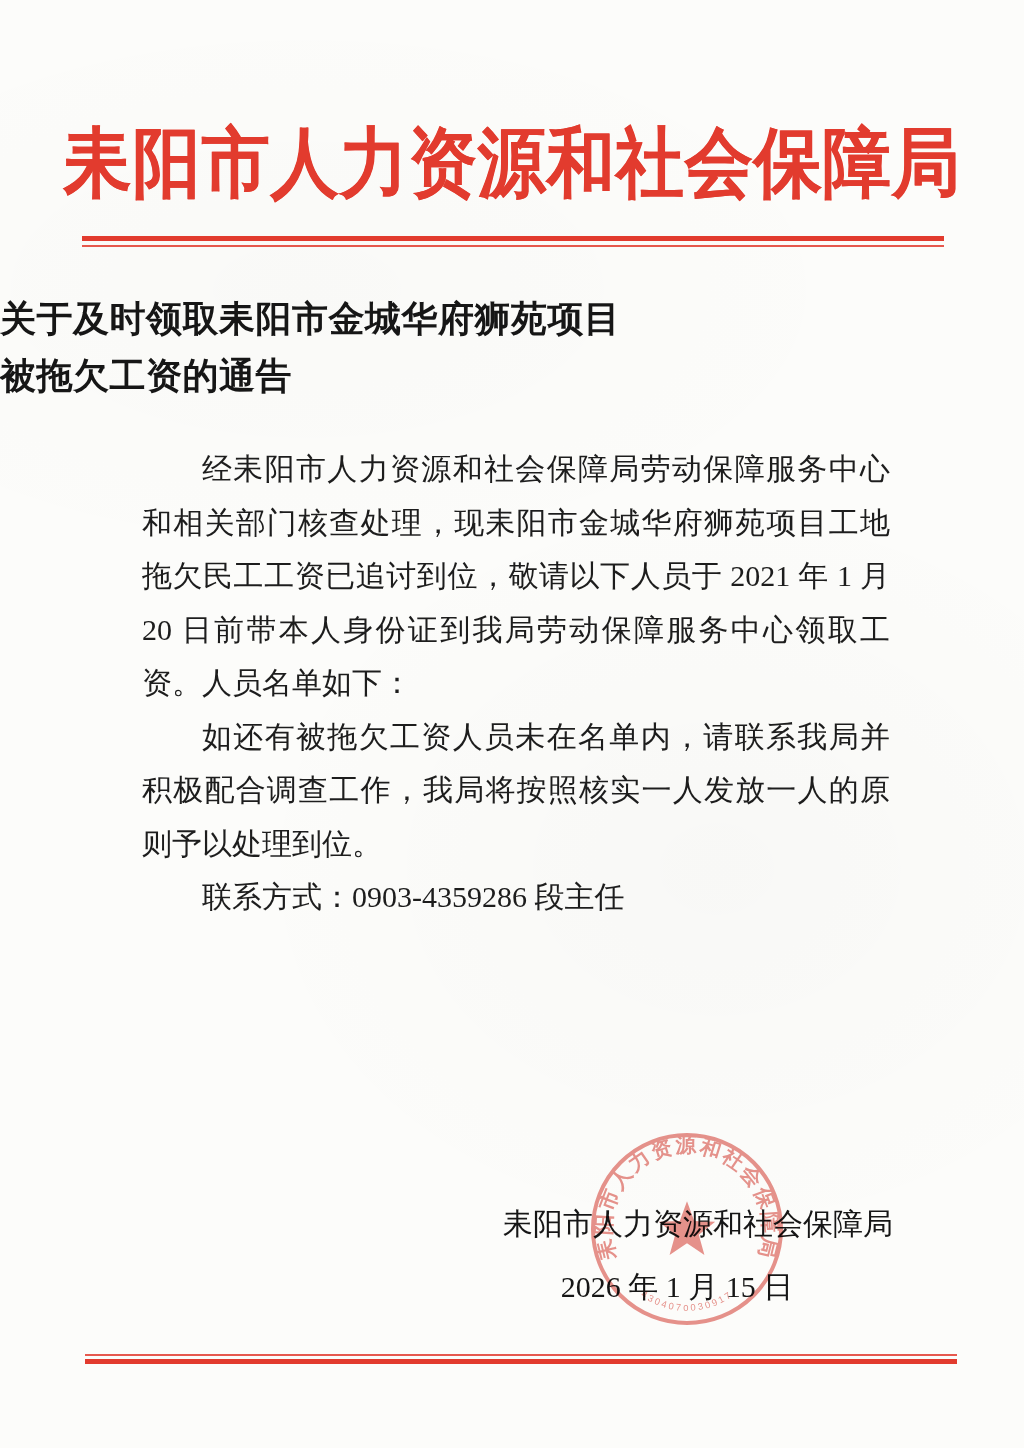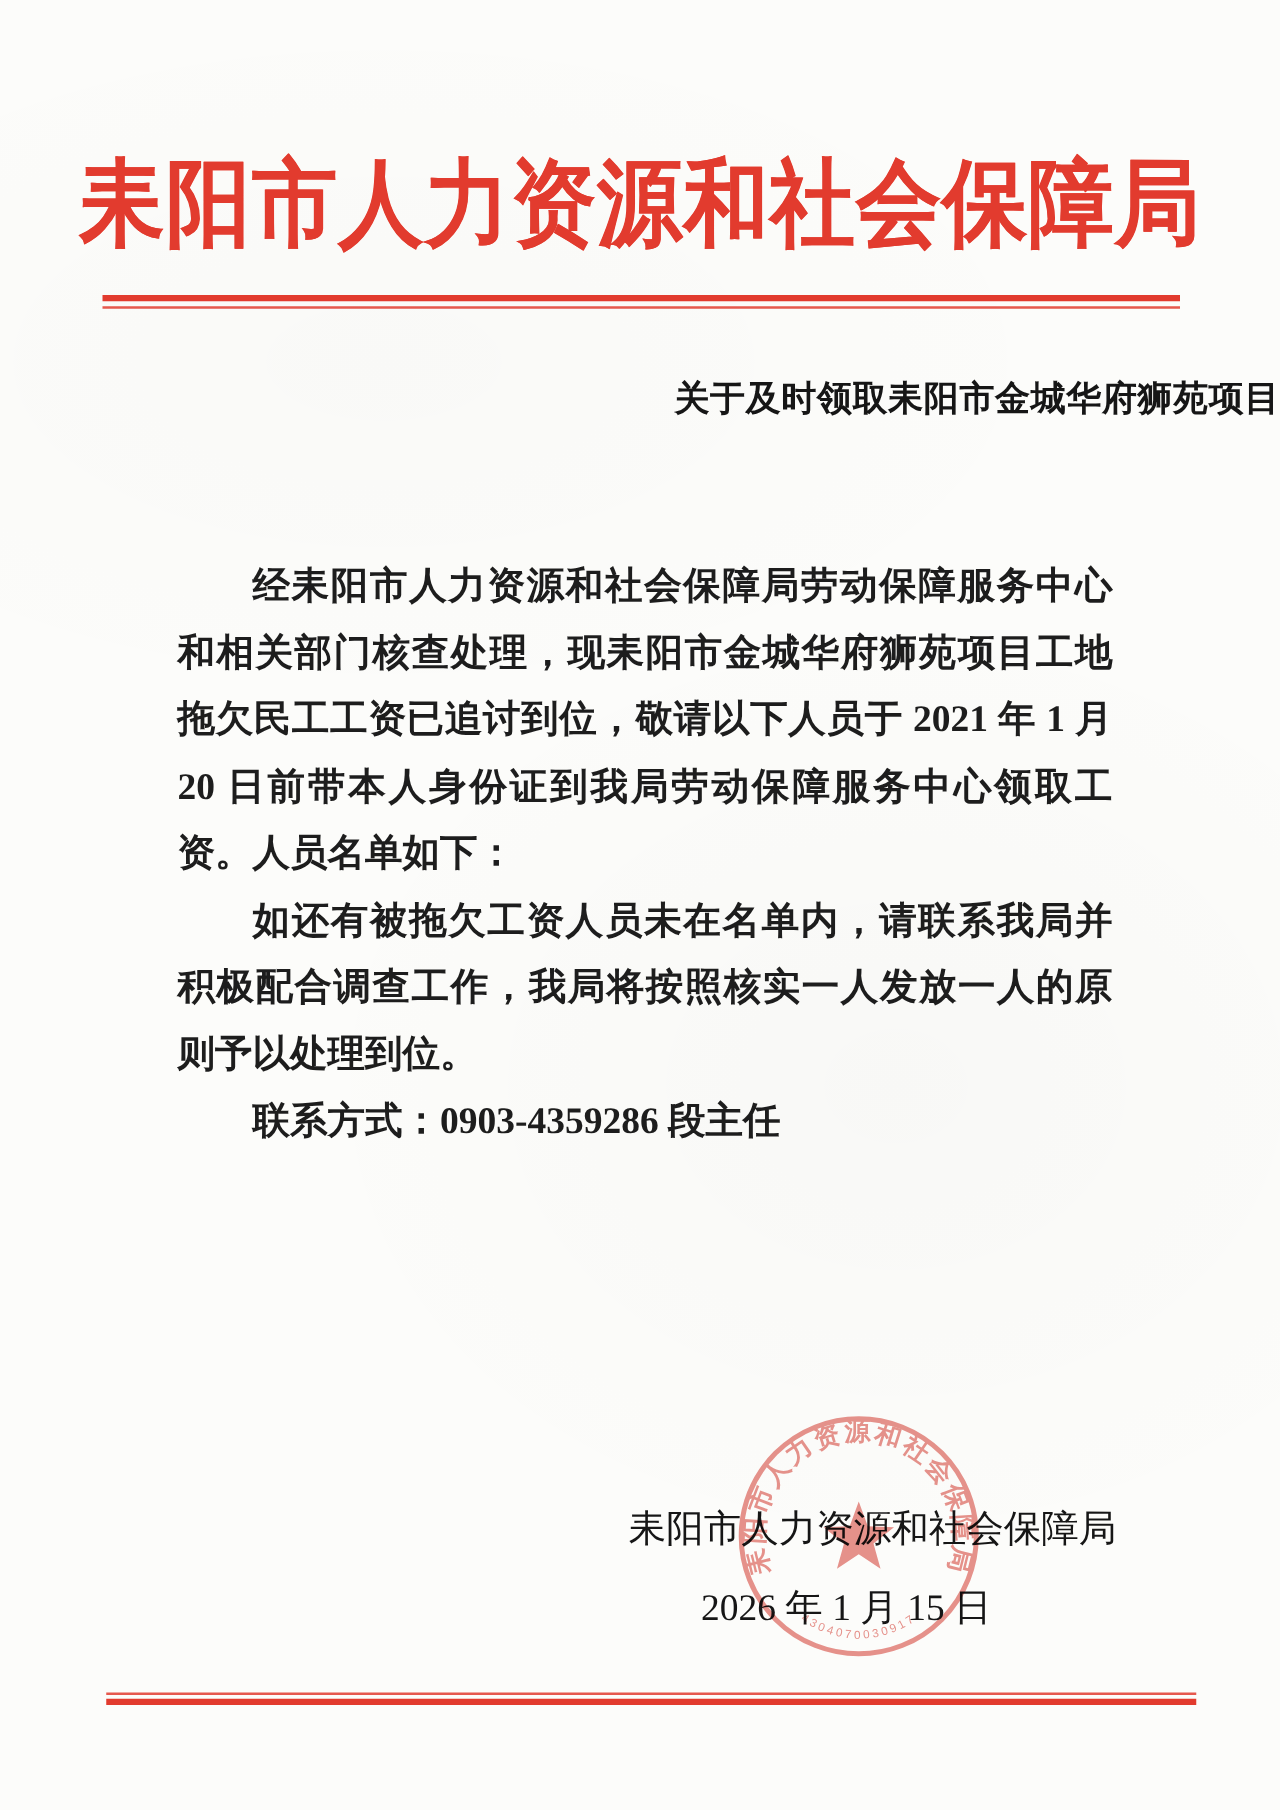--- a/index.html
+++ b/index.html
@@ -38,32 +38,31 @@
   }
   .rule{position:absolute;left:82px;width:862px;}
   .rule .thick{height:5px;background:var(--accent-red);}
   .rule .thin{height:2px;background:var(--accent-red);opacity:0.85;}
   .rule.header{top:236px;}
   .rule.header .thin{margin-top:4px;}
   .rule.footer{top:1354px;left:85px;width:872px;}
   .rule.footer .thick{margin-top:3px;}
   .doc-title{
     position:absolute;top:291px;left:0;right:0;
-    text-align:right;
-    font-size:28px;font-weight:bold;
+    text-align:left;
+    font-size:36px;font-weight:bold;
     line-height:57px;
     color:#161616;
     letter-spacing:0.5px;
   }
   .doc-body{
     position:absolute;top:442px;left:142px;width:748px;
     font-size:30px;line-height:53.5px;
     text-align:justify;text-justify:inter-character;
     color:var(--ink);
-    font-weight:bold;
   }
   .doc-body p{margin:0;text-indent:2em;}
   .signature{
     position:absolute;top:1192px;left:503px;width:348px;
     text-align:center;font-size:30px;line-height:63px;
     color:#161616;white-space:nowrap;
   }
   .seal{
     position:absolute;left:588px;top:1130px;width:198px;height:198px;
     color:var(--seal-red);
@@ -86,20 +85,21 @@
 
   <div class="letterhead">耒阳市人力资源和社会保障局</div>
 
   <div class="rule header">
     <div class="thick"></div>
     <div class="thin"></div>
   </div>
 
   <div class="doc-title">
     <div>关于及时领取耒阳市金城华府狮苑项目</div>
+    <div>被拖欠工资的通告</div>
   </div>
 
   <div class="doc-body">
     <p>经耒阳市人力资源和社会保障局劳动保障服务中心和相关部门核查处理，现耒阳市金城华府狮苑项目工地拖欠民工工资已追讨到位，敬请以下人员于 2021 年 1 月 20 日前带本人身份证到我局劳动保障服务中心领取工资。人员名单如下：</p>
     <p>如还有被拖欠工资人员未在名单内，请联系我局并积极配合调查工作，我局将按照核实一人发放一人的原则予以处理到位。</p>
     <p>联系方式：0903-4359286 段主任</p>
   </div>
 
   <div class="signature">
     <div>耒阳市人力资源和社会保障局</div>

